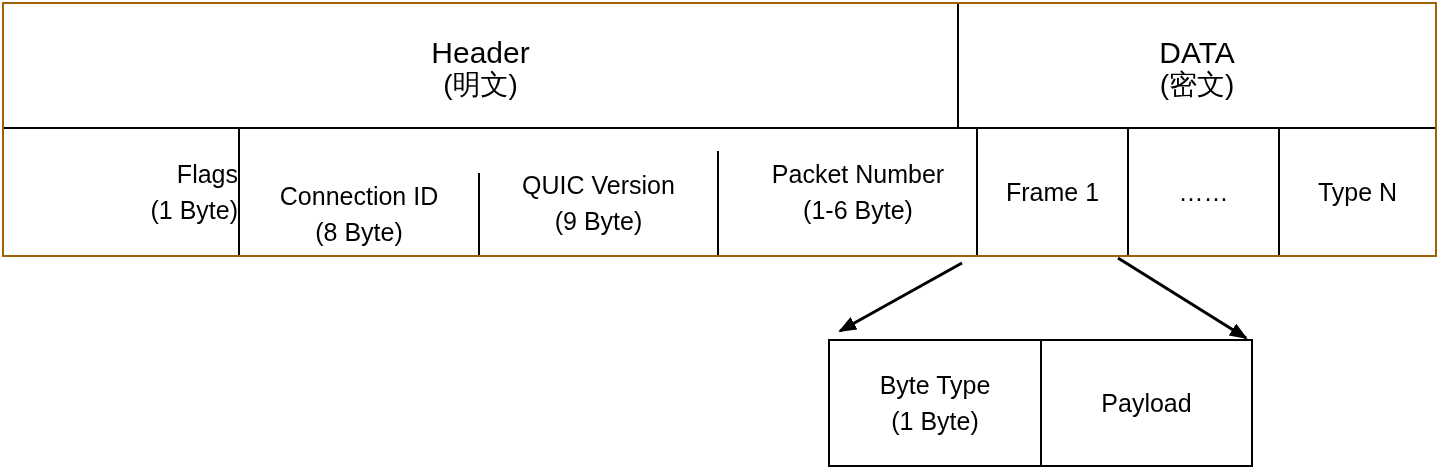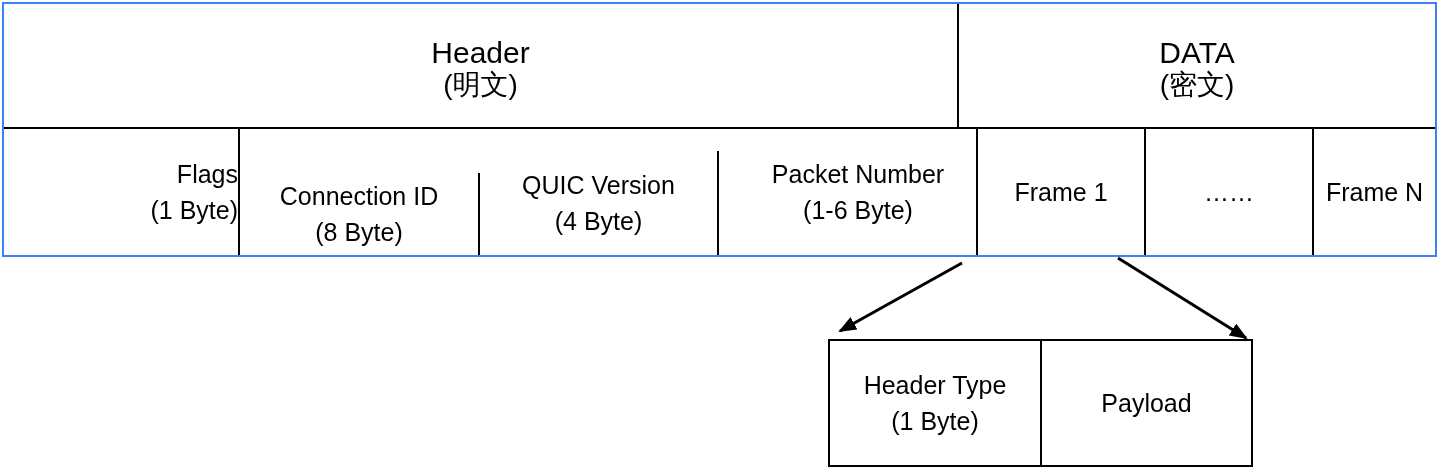--- a/index.html
+++ b/index.html
@@ -22,21 +22,21 @@
   }
   * { box-sizing: border-box; }
 
   
   .packet-table {
     position: absolute;
     left: 2px;
     top: 2px;
     width: 1435px;
     height: 255px;
-    border: 2px solid #3b82f6;
+    border: 2px solid #a16207;
     display: flex;
     flex-direction: column;
     background: #ffffff;
   }
   .row-sections {
     display: flex;
     height: 125px;
     border-bottom: 2px solid #000000;
   }
   .section {
@@ -62,21 +62,21 @@
     border-right: 2px solid #000000;
     font-size: 25px;
     line-height: 36px;
     text-align: center;
   }
   .cell:last-child { border-right: none; }
   .w-flags   { width: 236px; align-items: flex-end; }
   .w-connid  { width: 240px; margin-top: 44px; }
   .w-quicver { width: 239px; margin-top: 22px; }
   .w-pktnum  { width: 238px; margin-left: 21px; }
-  .w-frame   { width: 168px; justify-content: center; }
+  .w-frame   { width: 151px; justify-content: center; }
   .w-frameN  { flex: 1; }
 
   
   .arrows-svg {
     position: absolute;
     left: 0;
     top: 0;
     width: 1440px;
     height: 472px;
     pointer-events: none;
@@ -127,52 +127,52 @@
       <div class="cell w-flags">
         <span>Flags</span>
         <span>(1 Byte)</span>
       </div>
       <div class="cell w-connid">
         <span>Connection ID</span>
         <span>(8 Byte)</span>
       </div>
       <div class="cell w-quicver">
         <span>QUIC Version</span>
-        <span>(4 Byte)</span>
+        <span>(9 Byte)</span>
       </div>
       <div class="cell w-pktnum">
         <span>Packet Number</span>
         <span>(1-6 Byte)</span>
       </div>
       <div class="cell w-frame">
         <span>Frame 1</span>
       </div>
       <div class="cell w-frame">
         <span>……</span>
       </div>
       <div class="cell w-frameN">
-        <span>Frame N</span>
+        <span>Type N</span>
       </div>
     </div>
 
   </div>
 
   <svg class="arrows-svg" viewBox="0 0 1440 472" xmlns="http://www.w3.org/2000/svg">
     <defs>
       <marker id="arrowhead" markerUnits="userSpaceOnUse" markerWidth="20" markerHeight="16" refX="16" refY="7" orient="auto">
         <polygon points="0 0, 18 7, 0 14" fill="#000000"></polygon>
       </marker>
     </defs>
     <line x1="962" y1="263" x2="840" y2="331" stroke="#000000" stroke-width="3" marker-end="url(#arrowhead)"></line>
     <line x1="1118" y1="258" x2="1246" y2="338" stroke="#000000" stroke-width="3" marker-end="url(#arrowhead)"></line>
   </svg>
 
   <div class="frame-table">
     <div class="frame-cell frame-cell-type">
-      <span>Header Type</span>
+      <span>Byte Type</span>
       <span>(1 Byte)</span>
     </div>
     <div class="frame-cell frame-cell-payload">
       <span>Payload</span>
     </div>
   </div>
 
 </div>
 
 </body></html>

